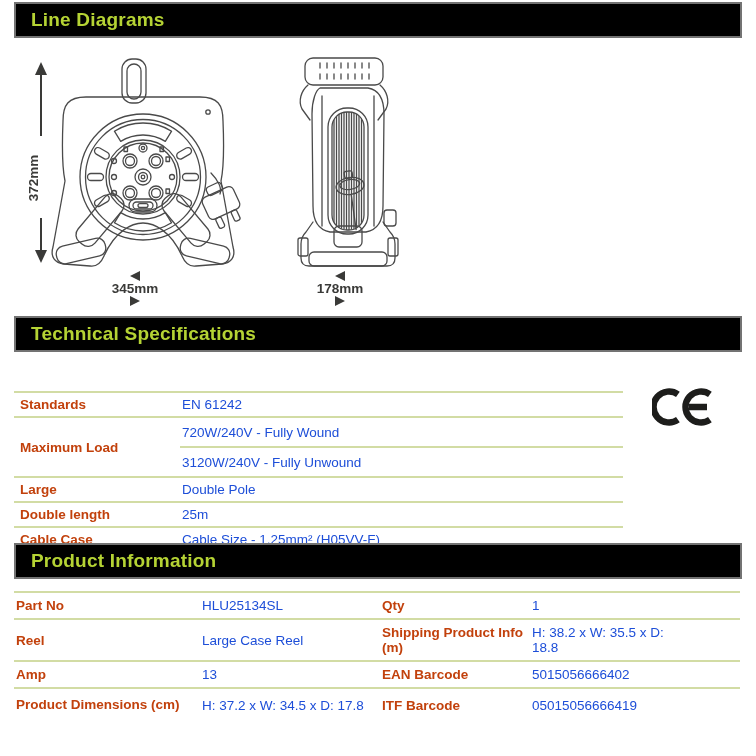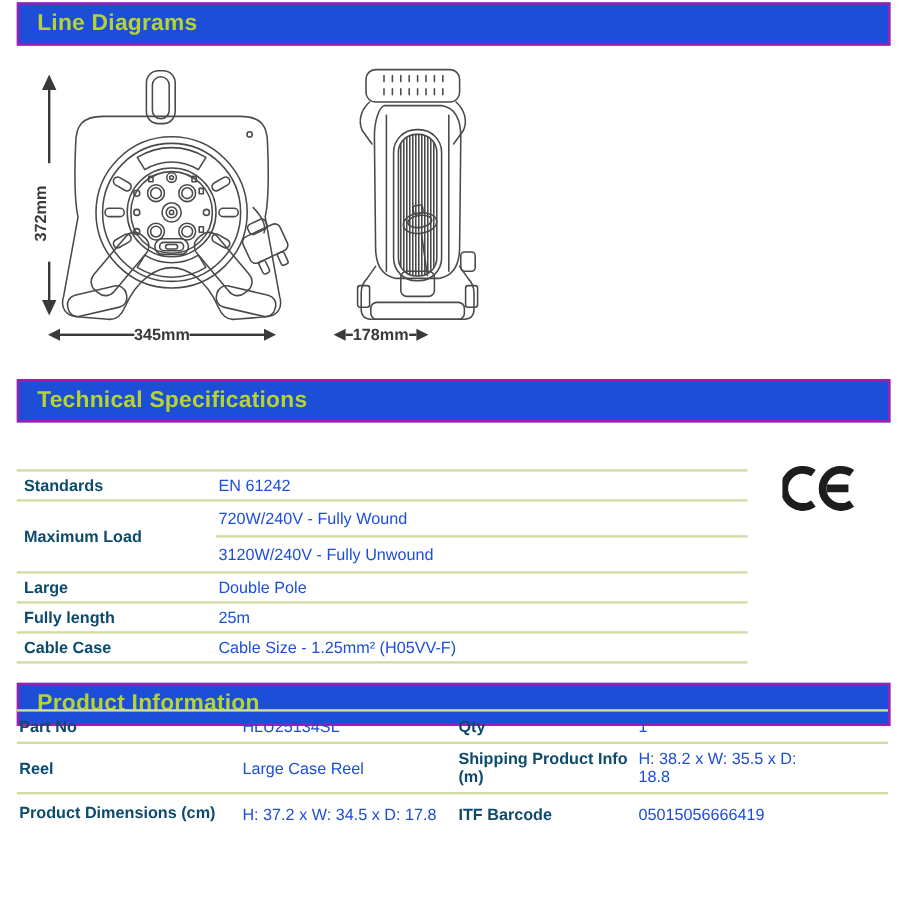--- a/index.html
+++ b/index.html
@@ -2,51 +2,51 @@
 <html><head>
 <meta charset="utf-8">
 <style>
   html,body{margin:0;padding:0;}
   body{
     width:756px;height:756px;position:relative;overflow:hidden;
     background:#ffffff;font-family:"Liberation Sans","DejaVu Sans",sans-serif;
   }
   .bar{
     position:absolute;left:14px;width:728px;height:36px;box-sizing:border-box;
-    background:#1d4ed8;border:2px solid #a21caf;color:#b5d334;
+    background:#000000;border:2px solid #737373;color:#b5d334;
     display:flex;align-items:center;padding-left:15px;
     font-size:19px;font-weight:bold;letter-spacing:.2px;
   }
   
   .diag{position:absolute;}
   .diag *{vector-effect:non-scaling-stroke;}
   
   .vseg{position:absolute;left:40px;width:2px;background:#3a3a38;}
   .tri-up{position:absolute;left:35px;width:0;height:0;
     border-left:6px solid transparent;border-right:6px solid transparent;
     border-bottom:13px solid #3a3a38;}
   .tri-down{position:absolute;left:35px;width:0;height:0;
     border-left:6px solid transparent;border-right:6px solid transparent;
     border-top:13px solid #3a3a38;}
   .vdim-label{position:absolute;left:-1px;top:170px;width:70px;height:16px;
     transform:rotate(-90deg);text-align:center;
     font-size:13.5px;font-weight:bold;color:#3a3a38;}
   
   .hdim{position:absolute;display:flex;align-items:center;gap:0;
-    font-size:13.5px;font-weight:bold;color:#3a3a38;}
+    font-size:13.5px;font-weight:bold;color:#3a3a38;flex-direction:column;}
   .dline{height:2px;background:#3a3a38;flex:1;}
   .tri-l{width:0;height:0;border-top:5px solid transparent;
     border-bottom:5px solid transparent;border-right:10px solid #3a3a38;}
   .tri-r{width:0;height:0;border-top:5px solid transparent;
     border-bottom:5px solid transparent;border-left:10px solid #3a3a38;}
   
   table{border-collapse:collapse;font-size:13.5px;table-layout:fixed;}
   td{border-top:2px solid #d2dca4;padding:4px 2px;vertical-align:middle;
      color:#1d4ed8;overflow:hidden;}
-  .lbl{font-weight:bold;color:#0c4a6e;padding-left:6px;}
+  .lbl{font-weight:bold;color:#c2410c;padding-left:6px;}
   #tech-table{position:absolute;left:14px;top:391px;width:609px;
      border-bottom:2px solid #d2dca4;}
   #tech-table .lbl{width:158px;}
   #prod-table{position:absolute;left:14px;top:591px;width:726px;}
   #prod-table td{padding:5px 4px 5px 2px;margin-left:30px;}
   .nowrap{white-space:nowrap;}
   .ce{position:absolute;left:652px;top:386px;}
 </style>
 </head>
 <body>
@@ -174,21 +174,21 @@
 </div>
 
 <div class="hdim" style="left:40px;top:271px;width:190px">
   <span class="tri-l"></span>
   <span class="dline"></span>
   <span>345mm</span>
   <span class="dline"></span>
   <span class="tri-r"></span>
 </div>
 
-<div class="hdim" style="left:278px;top:271px;width:104px">
+<div class="hdim" style="left:288px;top:271px;width:104px">
   <span class="tri-l"></span>
   <span class="dline" style="max-width:6px"></span>
   <span>178mm</span>
   <span class="dline" style="max-width:6px"></span>
   <span class="tri-r"></span>
 </div>
 
 <div class="bar" style="top:316px">
   <span>Technical Specifications</span>
 </div>
@@ -204,39 +204,39 @@
     <td style="height:20px">720W/240V - Fully Wound</td>
   </tr>
   <tr>
     <td style="height:20px">3120W/240V - Fully Unwound</td>
   </tr>
   <tr>
     <td class="lbl">Large</td>
     <td>Double Pole</td>
   </tr>
   <tr>
-    <td class="lbl">Fully length</td>
+    <td class="lbl">Double length</td>
     <td>25m</td>
   </tr>
   <tr>
     <td class="lbl">Cable Case</td>
     <td>Cable Size - 1.25mm² (H05VV-F)</td>
   </tr>
 </tbody>
   </table>
 
 <svg class="ce" width="64" height="44" viewBox="0 0 64 44" role="img">
   <g stroke="#1d1d1b" stroke-width="6.5" fill="none" stroke-linecap="butt">
     <path d="M25.9,8.3 A15.5,15.5 0 1 0 25.9,33.7"></path>
     <path d="M57.9,8.3 A15.5,15.5 0 1 0 57.9,33.7"></path>
     <path d="M37,21 L55,21"></path>
   </g>
 </svg>
 
-<div class="bar" style="top:569px">
+<div class="bar" style="top:543px">
   <span>Product Information</span>
 </div>
 
 <table id="prod-table">
   <colgroup>
       <col style="width:186px">
       <col style="width:180px">
       <col style="width:150px">
       <col style="width:210px">
     </colgroup>
@@ -247,19 +247,25 @@
     <td class="lbl">Qty</td>
     <td>1</td>
   </tr>
   <tr>
     <td class="lbl">Reel</td>
     <td class="nowrap">Large Case Reel</td>
     <td class="lbl">Shipping Product Info (m)</td>
     <td style="padding-right:60px">H: 38.2 x W: 35.5 x D: 18.8</td>
   </tr>
   <tr>
+    <td class="lbl">Amp</td>
+    <td class="nowrap">13</td>
+    <td class="lbl">EAN Barcode</td>
+    <td>5015056666402</td>
+  </tr>
+  <tr>
     <td class="lbl" style="padding-top:8px;padding-bottom:10px">Product Dimensions (cm)</td>
     <td class="nowrap">H: 37.2 x W: 34.5 x D: 17.8</td>
     <td class="lbl">ITF Barcode</td>
     <td>05015056666419</td>
   </tr>
 </tbody>
   </table>
 
 </body></html>

